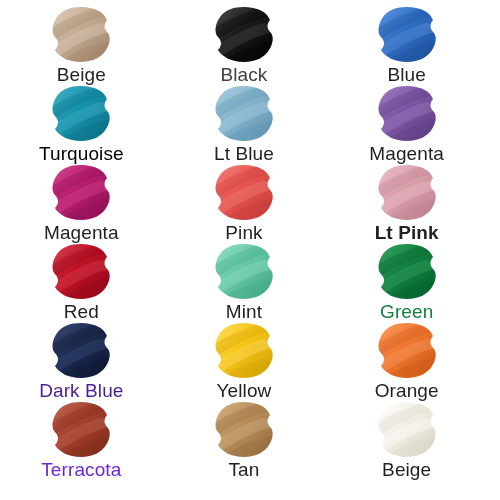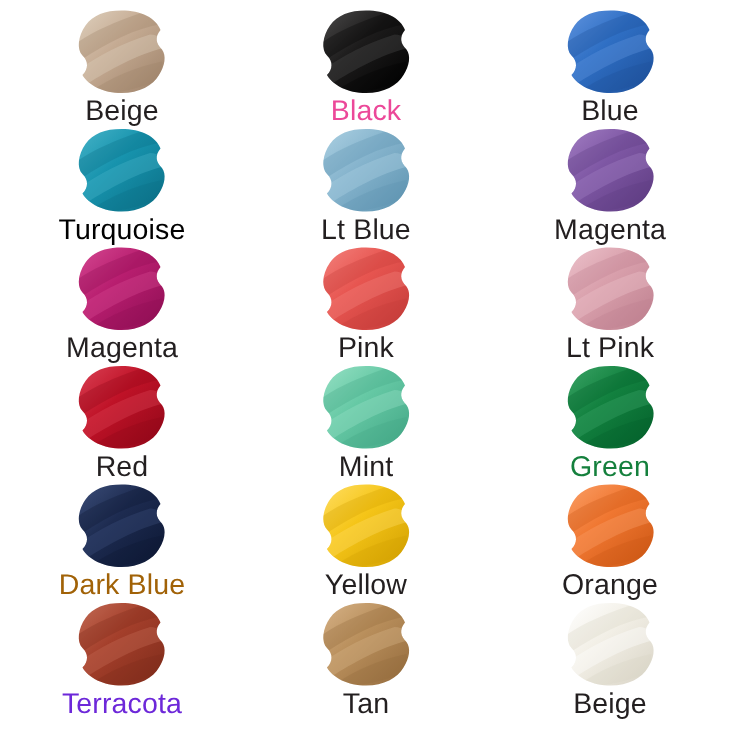--- a/index.html
+++ b/index.html
@@ -103,21 +103,21 @@
             </clipPath>
           </defs>
           <path d="M31,1 C44,1 54,6 57,14 C53,19 54,23 58,27 C61,31 60,38 56,44 C52,51 43,56 31,56 C19,56 9,51 5,44 C9,40 9,35 5,31 C1,27 2,18 7,11 C12,4 20,1 31,1 Z" fill="url(#g1)"></path>
           <g clip-path="url(#c1)">
             <path d="M2,22 C14,14 26,9 43,3 C50,2 56,5 58,10 C40,13 22,22 4,34 Z" fill="#000000" opacity="0.30"></path>
             <path d="M3,40 C16,31 31,23 50,17 C56,17 59,21 59,26 C42,30 22,41 8,50 Z" fill="#4a4949" opacity="0.38"></path>
             <path d="M12,54 C24,46 39,39 58,35 C59,40 56,45 52,49 C41,53 30,56 20,56 Z" fill="#000000" opacity="0.30"></path>
           </g>
         </svg>
       </div>
-      <div class="swatch-label" style="color: #ec4899;">Black</div>
+      <div class="swatch-label" style="color: #404040;">Black</div>
     </div>
     <div class="swatch-cell col-2">
       <div class="swatch-chip">
         <svg viewBox="0 0 62 58">
           <defs>
             <linearGradient id="g2" x1="0" y1="0" x2="1" y2="1">
               <stop offset="0" stop-color="#5f93de"></stop>
               <stop offset="0.42" stop-color="#2f6fc4"></stop>
               <stop offset="1" stop-color="#1d4f99"></stop>
             </linearGradient>
@@ -264,21 +264,21 @@
             </clipPath>
           </defs>
           <path d="M31,1 C44,1 54,6 57,14 C53,19 54,23 58,27 C61,31 60,38 56,44 C52,51 43,56 31,56 C19,56 9,51 5,44 C9,40 9,35 5,31 C1,27 2,18 7,11 C12,4 20,1 31,1 Z" fill="url(#g8)"></path>
           <g clip-path="url(#c8)">
             <path d="M2,22 C14,14 26,9 43,3 C50,2 56,5 58,10 C40,13 22,22 4,34 Z" fill="#bd7f8e" opacity="0.30"></path>
             <path d="M3,40 C16,31 31,23 50,17 C56,17 59,21 59,26 C42,30 22,41 8,50 Z" fill="#ecc2cb" opacity="0.38"></path>
             <path d="M12,54 C24,46 39,39 58,35 C59,40 56,45 52,49 C41,53 30,56 20,56 Z" fill="#bd7f8e" opacity="0.30"></path>
           </g>
         </svg>
       </div>
-      <div class="swatch-label" style="color: rgb(35, 31, 32);">Lt Pink</div>
+      <div class="swatch-label" style="color: rgb(35, 31, 32); font-weight: bold;">Lt Pink</div>
     </div>
     <div class="swatch-cell col-0">
       <div class="swatch-chip">
         <svg viewBox="0 0 62 58">
           <defs>
             <linearGradient id="g9" x1="0" y1="0" x2="1" y2="1">
               <stop offset="0" stop-color="#da4154"></stop>
               <stop offset="0.42" stop-color="#bf1227"></stop>
               <stop offset="1" stop-color="#8f0718"></stop>
             </linearGradient>
@@ -356,21 +356,21 @@
             </clipPath>
           </defs>
           <path d="M31,1 C44,1 54,6 57,14 C53,19 54,23 58,27 C61,31 60,38 56,44 C52,51 43,56 31,56 C19,56 9,51 5,44 C9,40 9,35 5,31 C1,27 2,18 7,11 C12,4 20,1 31,1 Z" fill="url(#g12)"></path>
           <g clip-path="url(#c12)">
             <path d="M2,22 C14,14 26,9 43,3 C50,2 56,5 58,10 C40,13 22,22 4,34 Z" fill="#0c1733" opacity="0.30"></path>
             <path d="M3,40 C16,31 31,23 50,17 C56,17 59,21 59,26 C42,30 22,41 8,50 Z" fill="#3b4d78" opacity="0.38"></path>
             <path d="M12,54 C24,46 39,39 58,35 C59,40 56,45 52,49 C41,53 30,56 20,56 Z" fill="#0c1733" opacity="0.30"></path>
           </g>
         </svg>
       </div>
-      <div class="swatch-label" style="color: #a16207;">Dark Blue</div>
+      <div class="swatch-label" style="color: #4c1d95;">Dark Blue</div>
     </div>
     <div class="swatch-cell col-1">
       <div class="swatch-chip">
         <svg viewBox="0 0 62 58">
           <defs>
             <linearGradient id="g13" x1="0" y1="0" x2="1" y2="1">
               <stop offset="0" stop-color="#ffde63"></stop>
               <stop offset="0.42" stop-color="#f5c518"></stop>
               <stop offset="1" stop-color="#d19f00"></stop>
             </linearGradient>

